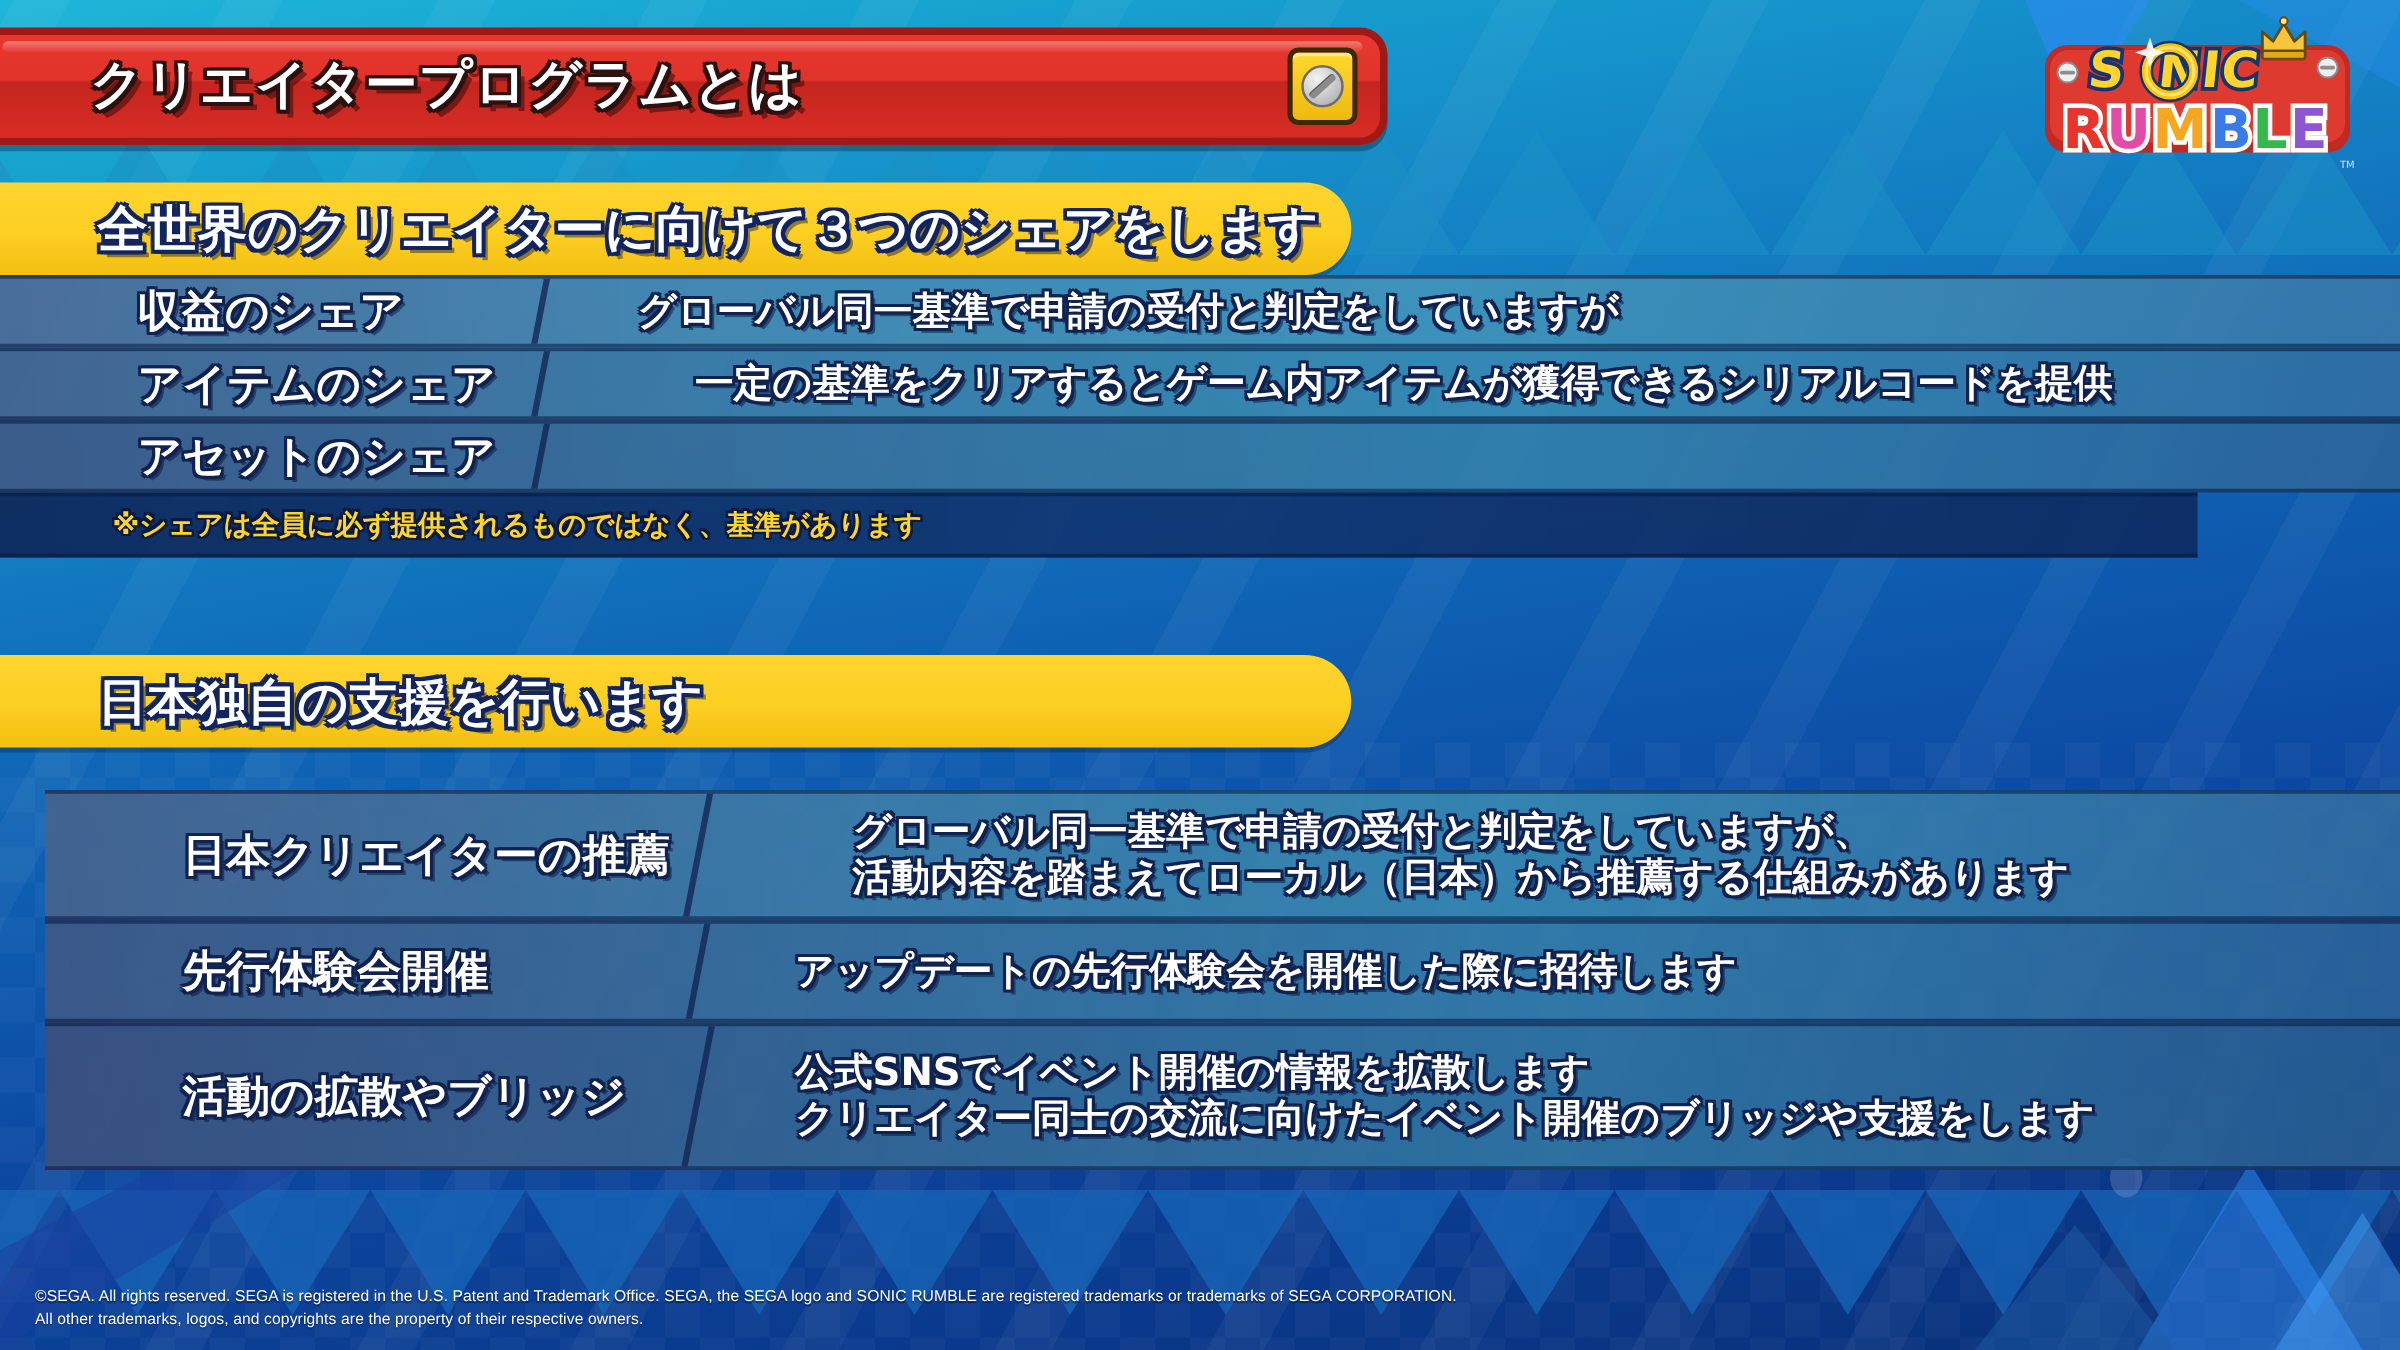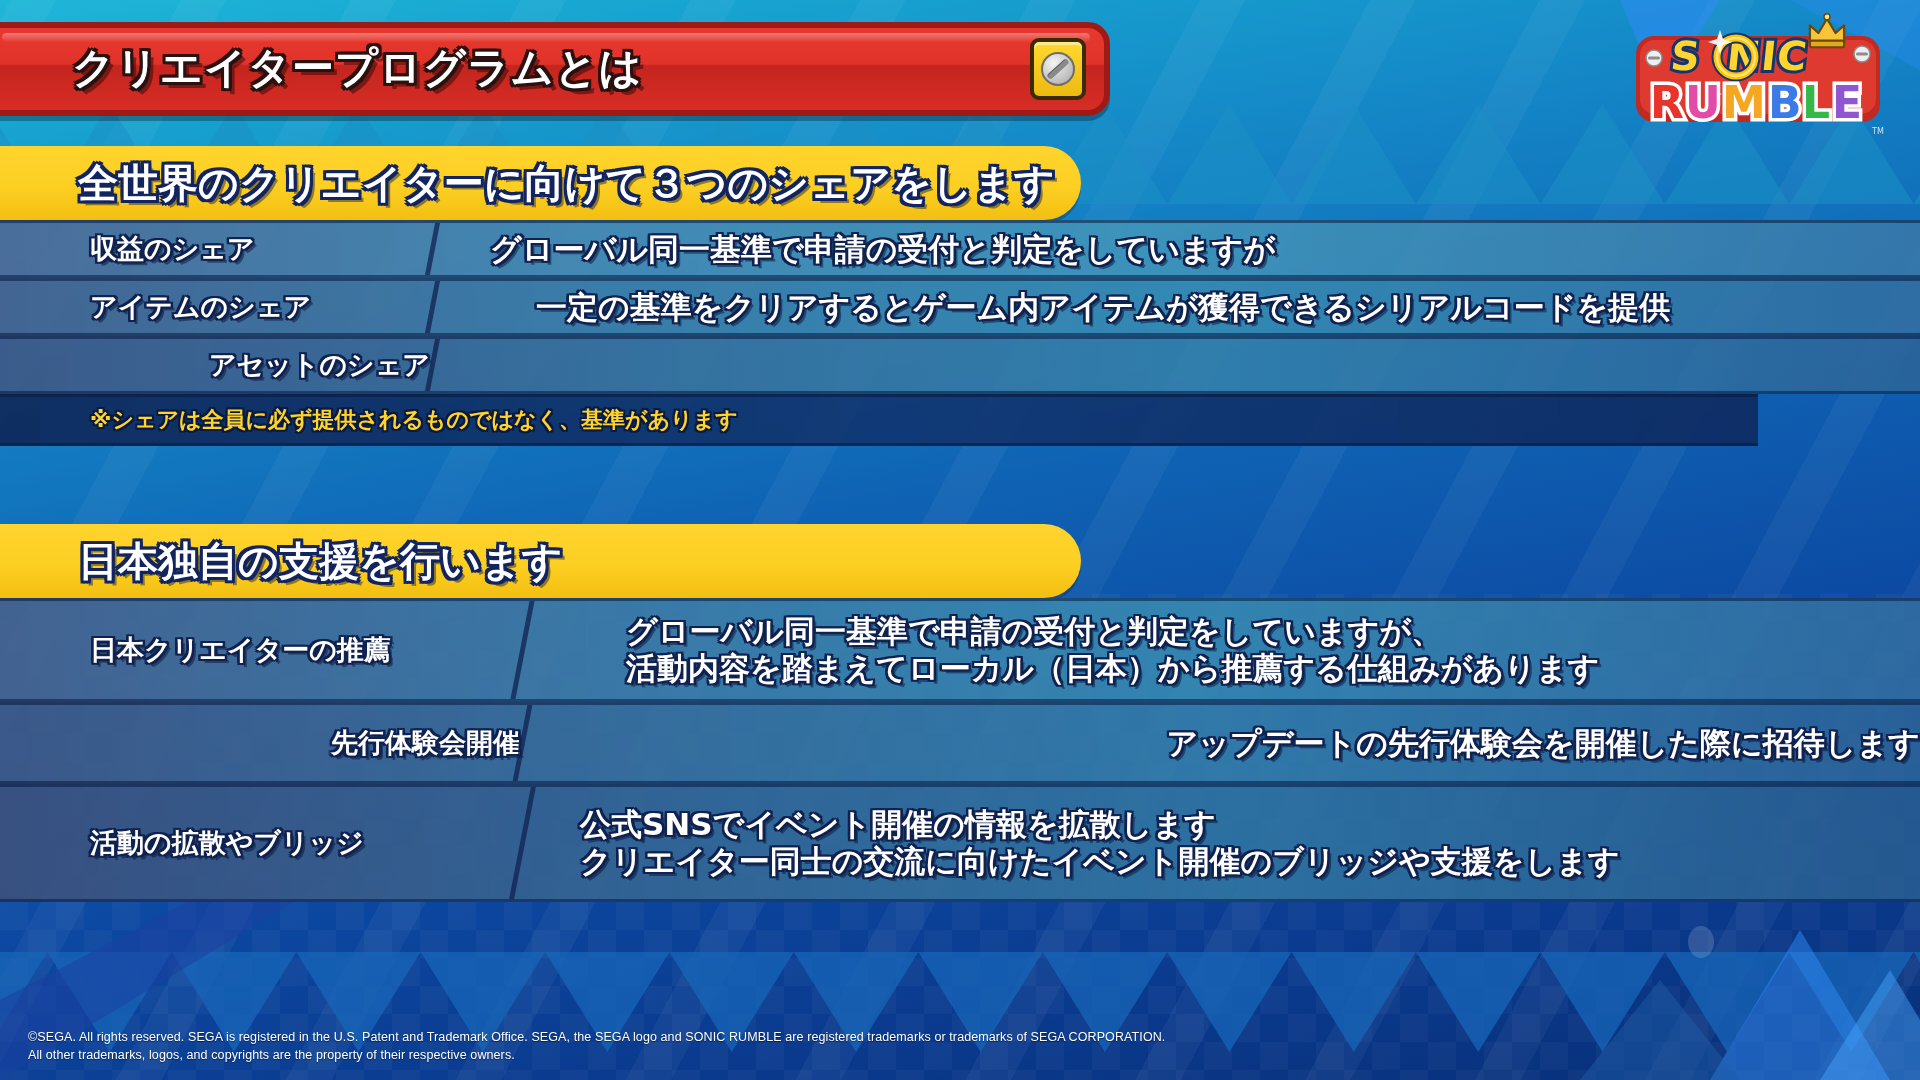--- a/index.html
+++ b/index.html
@@ -120,31 +120,32 @@
   .rows { position:absolute; left:0; width:1920px; }
   .row {
     position:relative; width:100%;
     border-top:3px solid rgba(8,26,64,.55);
     border-bottom:3px solid rgba(8,26,64,.55);
     display:flex; align-items:center;
     overflow:hidden;
   }
   .row-a { background:linear-gradient(90deg, rgba(78,106,150,.92) 0%, rgba(72,136,176,.88) 30%, rgba(66,150,186,.85) 60%, rgba(58,120,168,.85) 100%); }
   .row-b { background:linear-gradient(90deg, rgba(70,98,142,.92) 0%, rgba(62,124,166,.88) 32%, rgba(56,140,178,.85) 62%, rgba(50,110,160,.85) 100%);gap:46px; }
-  .row-c { background:linear-gradient(90deg, rgba(62,88,134,.92) 0%, rgba(56,112,156,.9) 34%, rgba(52,128,170,.86) 64%, rgba(44,100,152,.86) 100%);text-align:right; }
+  .row-c { background:linear-gradient(90deg, rgba(62,88,134,.92) 0%, rgba(56,112,156,.9) 34%, rgba(52,128,170,.86) 64%, rgba(44,100,152,.86) 100%); }
   .row-d { background:linear-gradient(90deg, rgba(58,80,126,.94) 0%, rgba(52,102,148,.9) 34%, rgba(48,118,162,.88) 64%, rgba(40,92,144,.88) 100%); }
 
   .cell-label {
     width:430px; flex:0 0 430px;
     padding-left:90px;
-    font-size:27px; font-weight:900; color:#ffffff; white-space:nowrap;
+    font-size:35px; font-weight:900; color:#ffffff; white-space:nowrap;
     text-shadow:
       -2.4px 0 0 #10224f, 2.4px 0 0 #10224f, 0 -2.4px 0 #10224f, 0 2.4px 0 #10224f,
       -2.4px -2.4px 0 #10224f, 2.4px -2.4px 0 #10224f, -2.4px 2.4px 0 #10224f, 2.4px 2.4px 0 #10224f,
       4px 4px 0 rgba(8,18,52,.5);
+    margin-left: 20px;
   }
   .divider {
     position:absolute; left:430px; top:-14px; bottom:-14px; width:5px;
     background:rgba(16,34,79,.75);
     transform:skewX(-11deg);
   }
   .cell-desc {
     flex:1; padding-left:60px;
     font-size:31px; font-weight:900; color:#ffffff;
     line-height:1.18;
@@ -300,21 +301,21 @@
   </div>
 
   <div class="note-band" style="top:394px; height:52px;">
     <div class="note-text">※シェアは全員に必ず提供されるものではなく、基準があります</div>
   </div>
 
   <div class="banner" style="top:524px; width:1095px;">
     <div class="banner-text">日本独自の支援を行います</div>
   </div>
 
-  <div class="rows wide" style="top:598px;">
+  <div class="rows wide" style="top:632px;padding-left:36px;">
 
     <div class="row row-b" style="height:104px;">
       <div class="cell-label">日本クリエイターの推薦</div>
       <div class="divider"></div>
       <div class="cell-desc">
         <span class="l">グローバル同一基準で申請の受付と判定をしていますが、</span>
         <span class="l">活動内容を踏まえてローカル（日本）から推薦する仕組みがあります</span>
       </div>
     </div>
 

